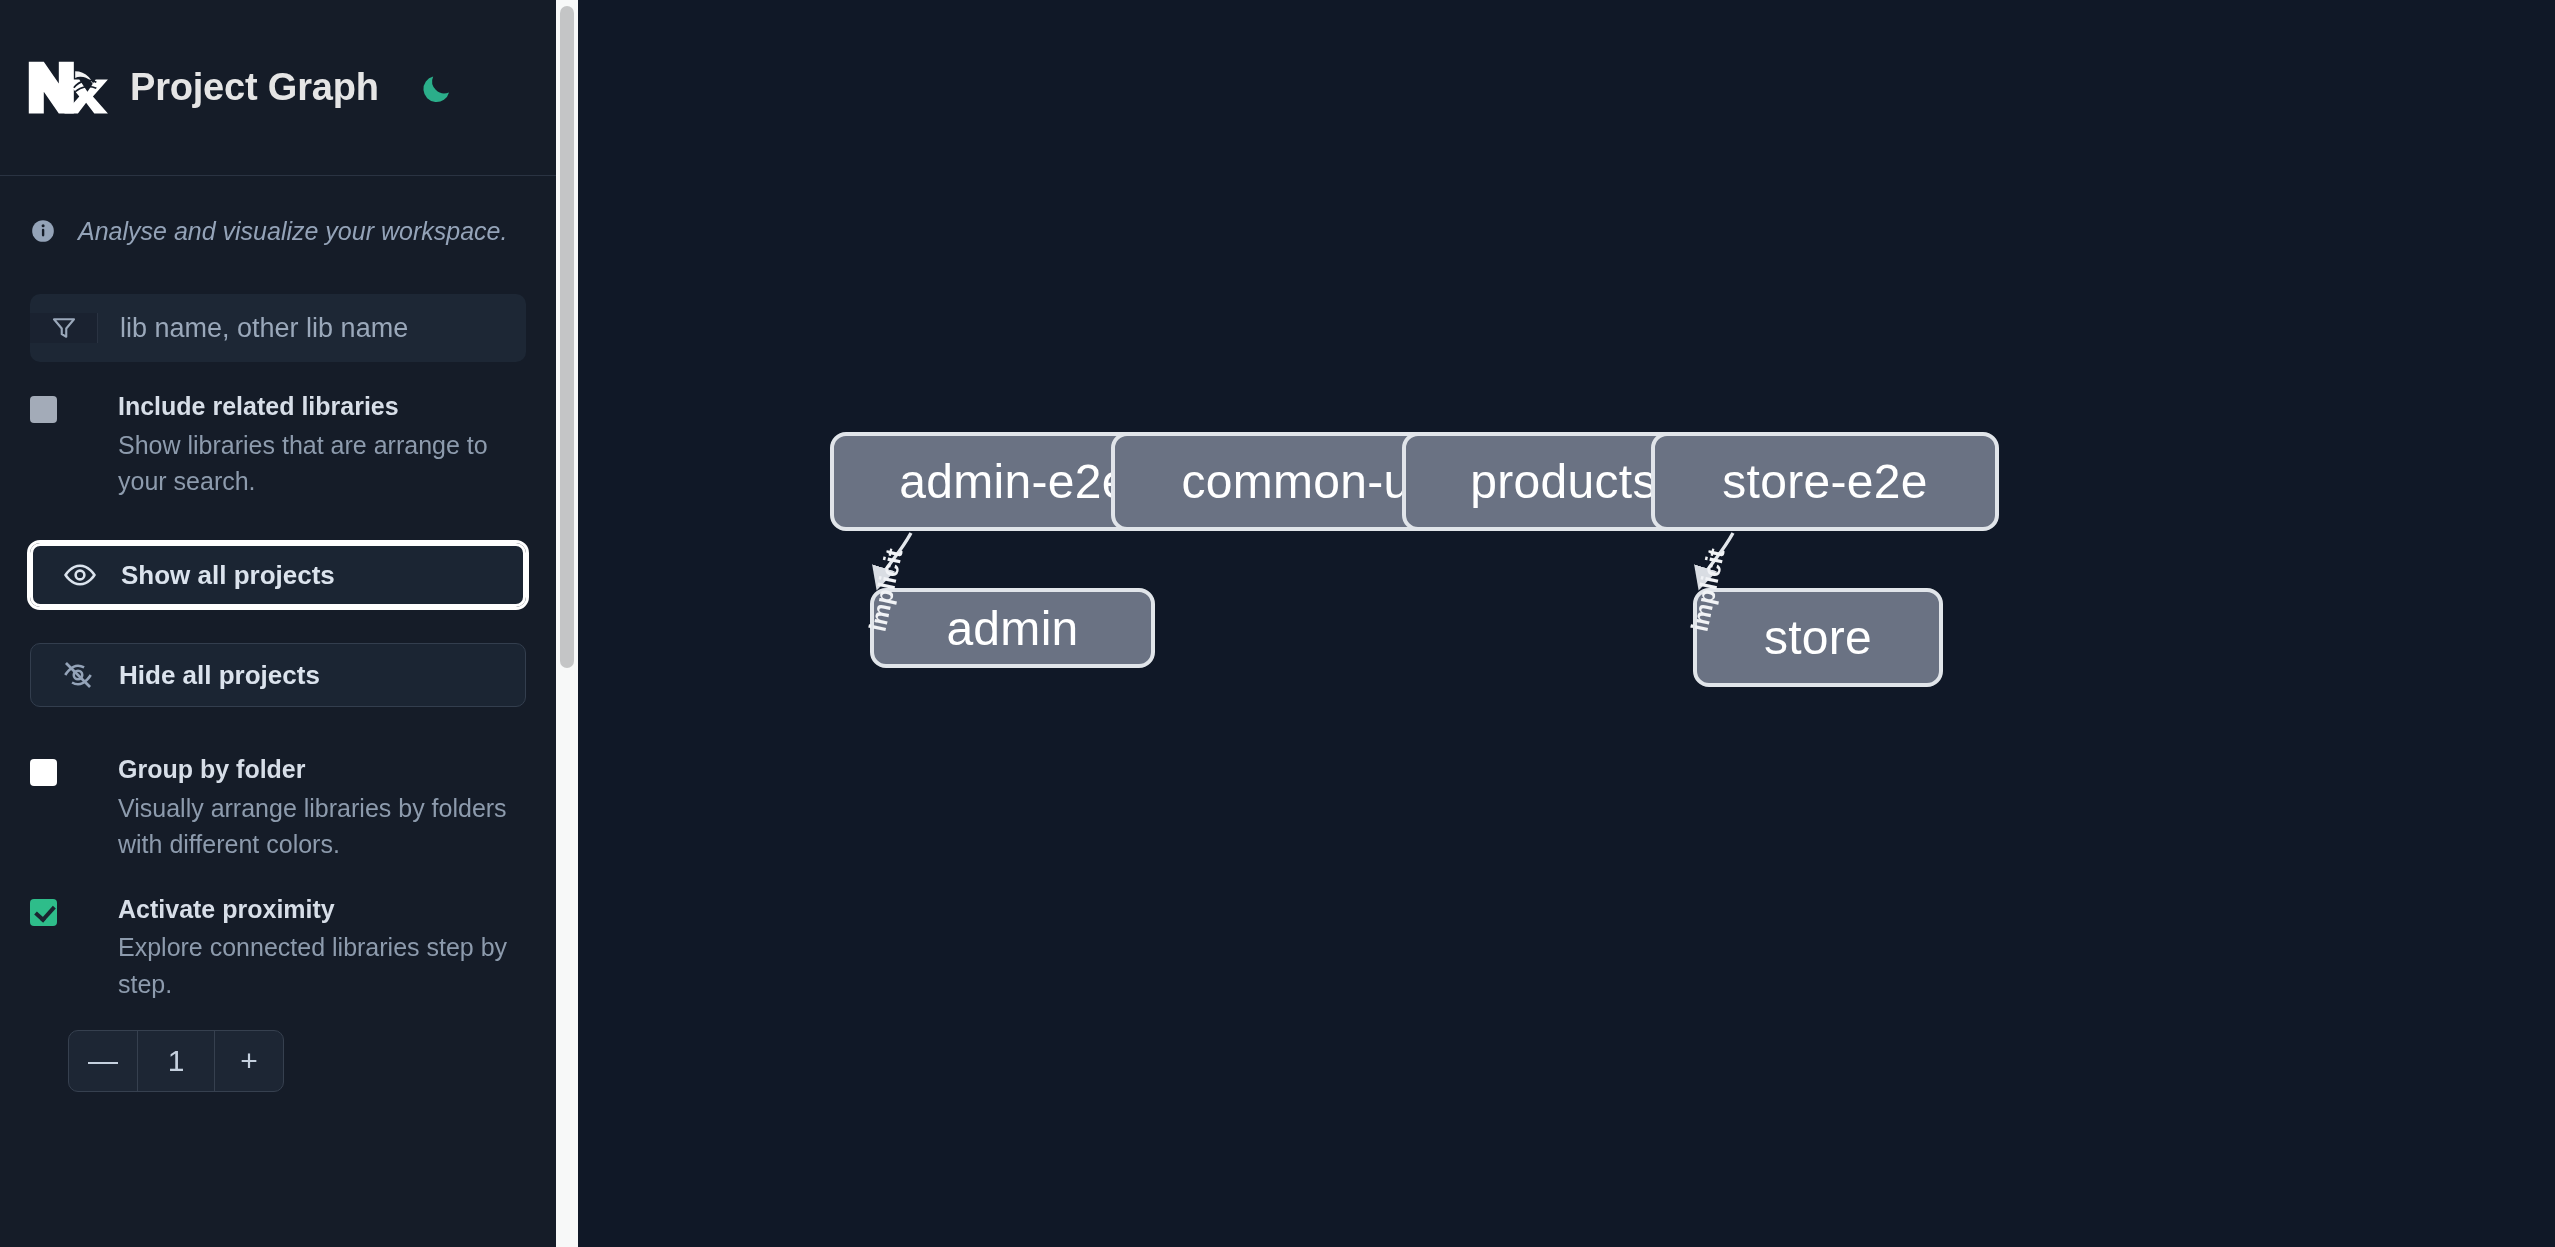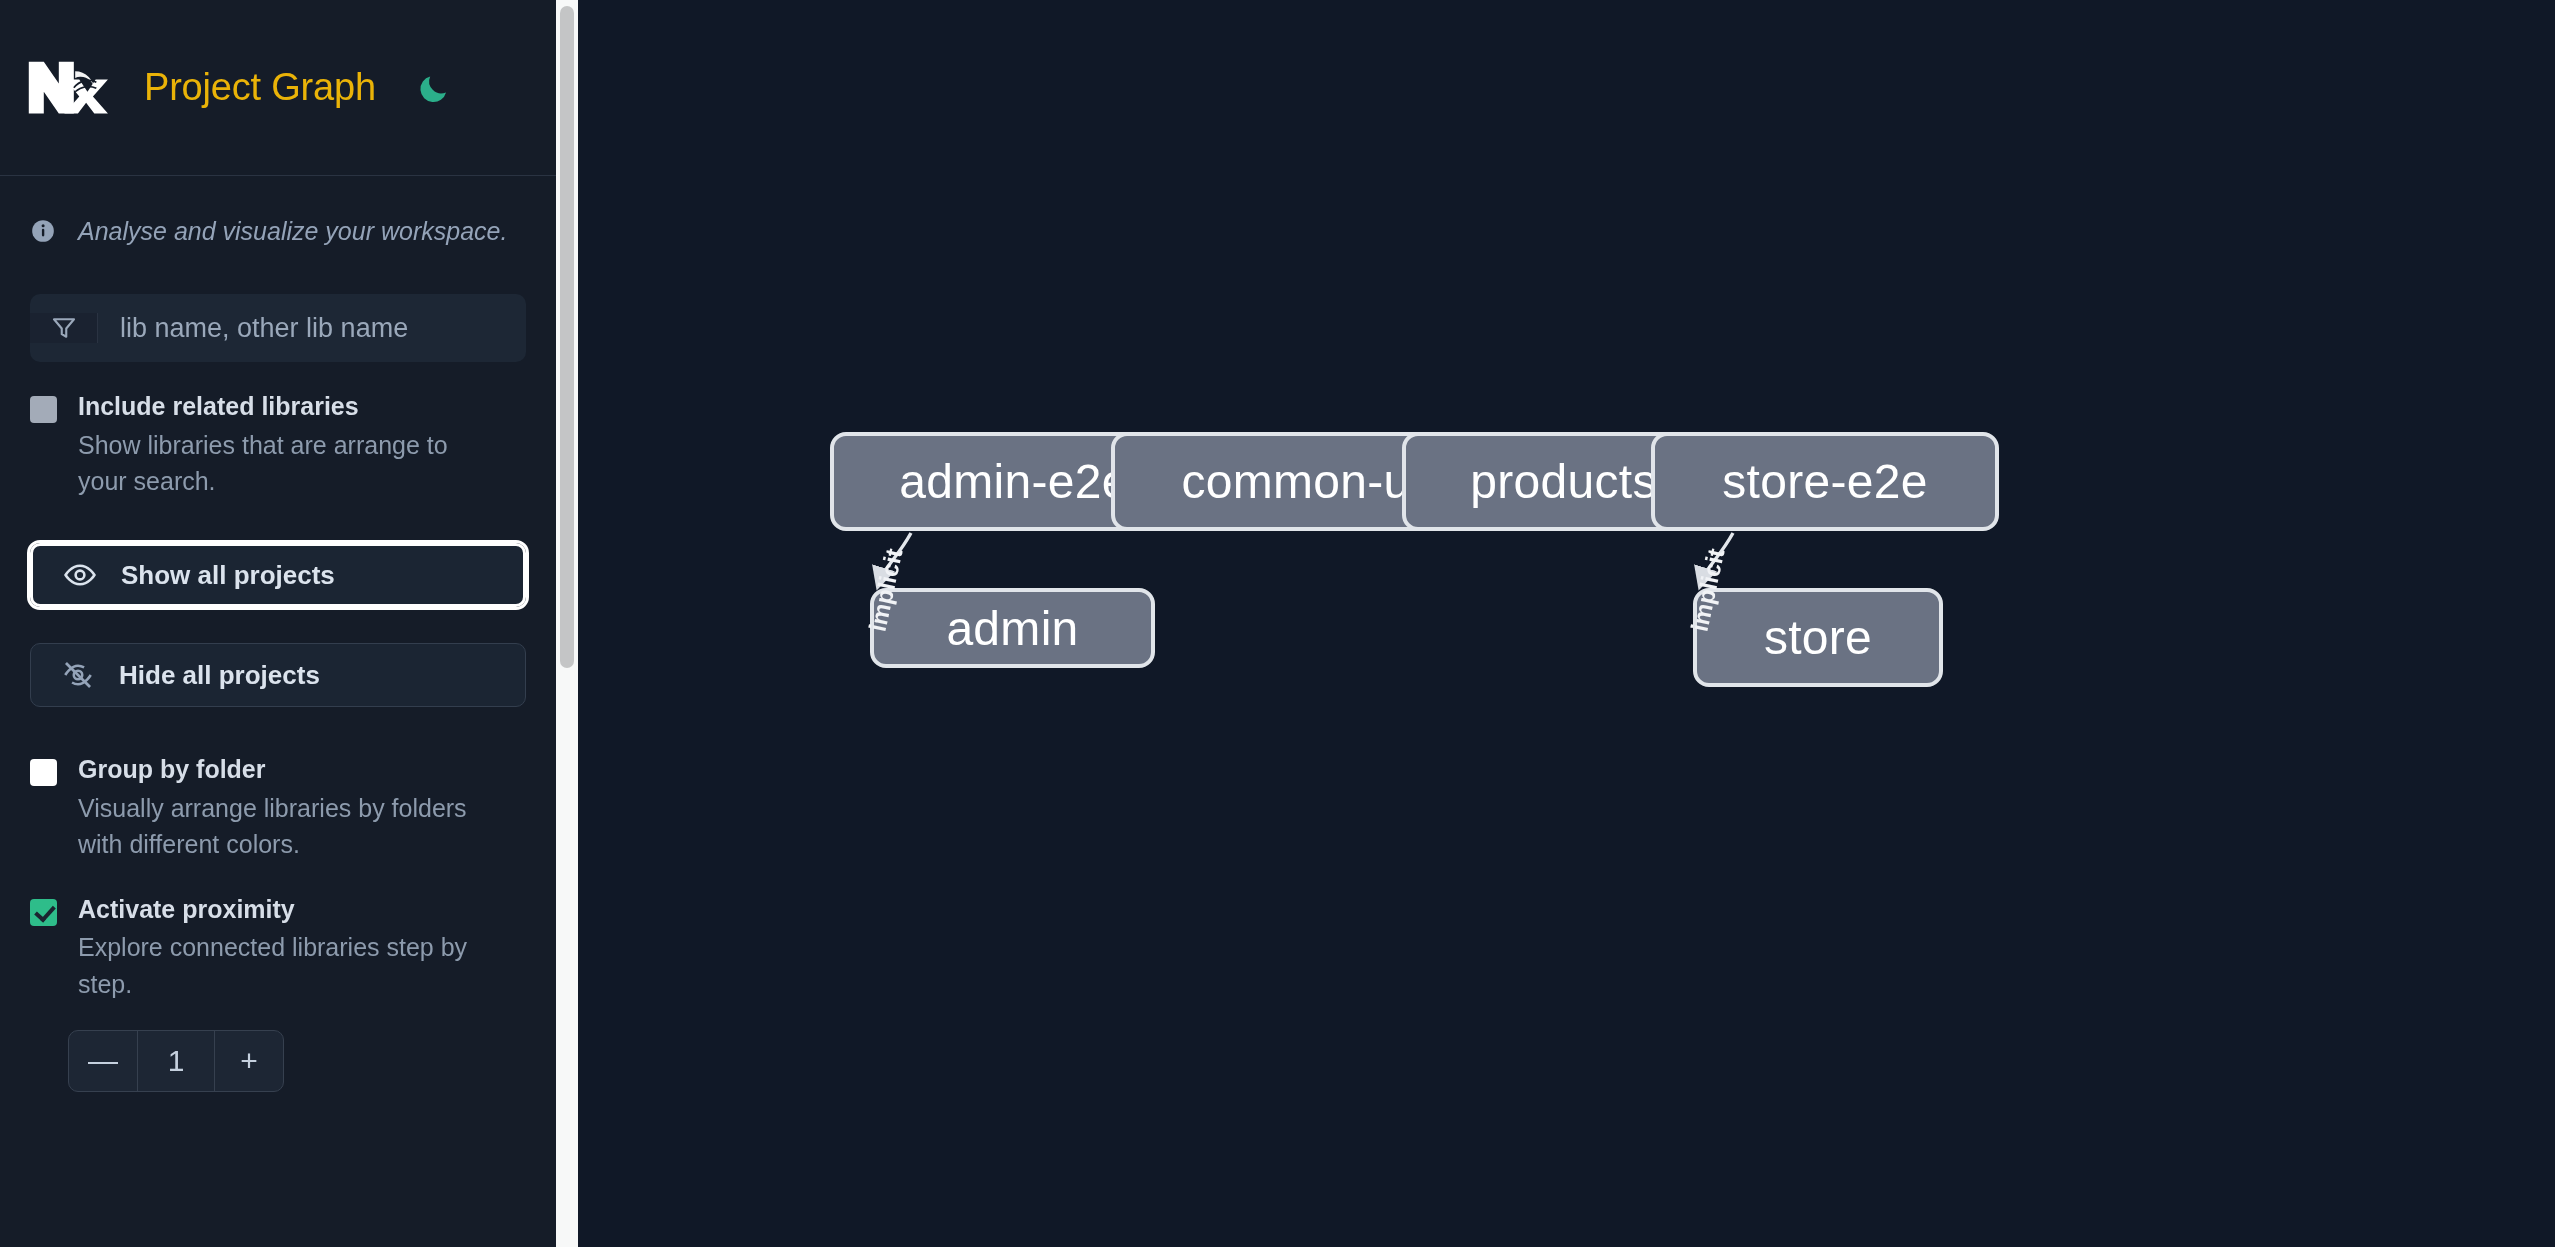--- a/index.html
+++ b/index.html
@@ -35,24 +35,24 @@
     height: 176px;
     display: flex;
     align-items: center;
     padding-left: 26px;
     border-bottom: 1px solid #2a3342;
   }
 
   .nx-logo { width: 82px; height: 58px; flex: none; }
 
   .app-title {
-    margin-left: 36px;
+    margin-left: 22px;
     font-size: 38px;
-    font-weight: 400;
-    color: #eab308;
+    font-weight: 700;
+    color: #e5e5e5;
     letter-spacing: -0.2px;
     white-space: nowrap;
   }
 
   .moon-btn {
     margin-left: 36px;
     width: 44px; height: 44px;
     display: flex; align-items: center; justify-content: center;
     cursor: pointer;
   }
@@ -102,20 +102,21 @@
     font-size: 27px;
     font-family: "Liberation Sans", sans-serif;
     padding: 0 22px;
   }
   .filter-input::placeholder { color: #9aa8ba; }
 
   
   .check-block {
     display: flex;
     padding: 28px 30px 0 30px;
+    gap: 40px;
   }
   .cb {
     width: 27px; height: 27px;
     flex: none;
     margin-top: 6px;
     border-radius: 4px;
     cursor: pointer;
     position: relative;
   }
   .cb.muted { background: #a3abb8; }

